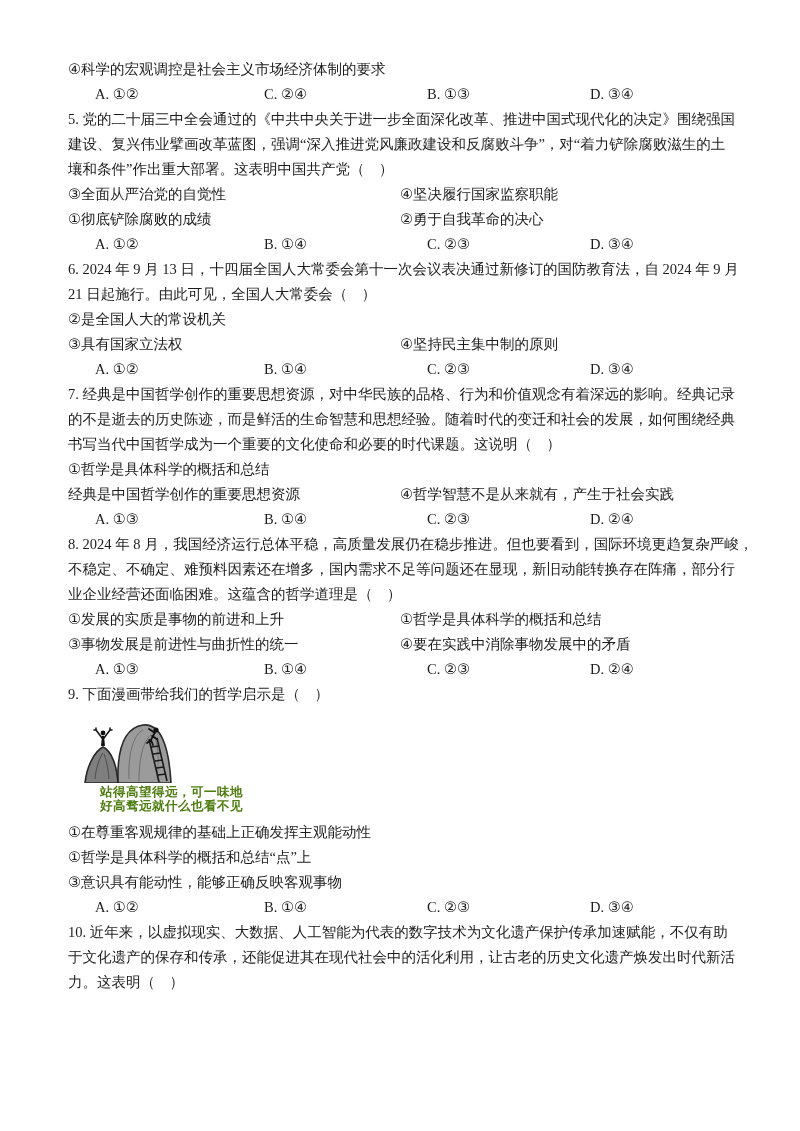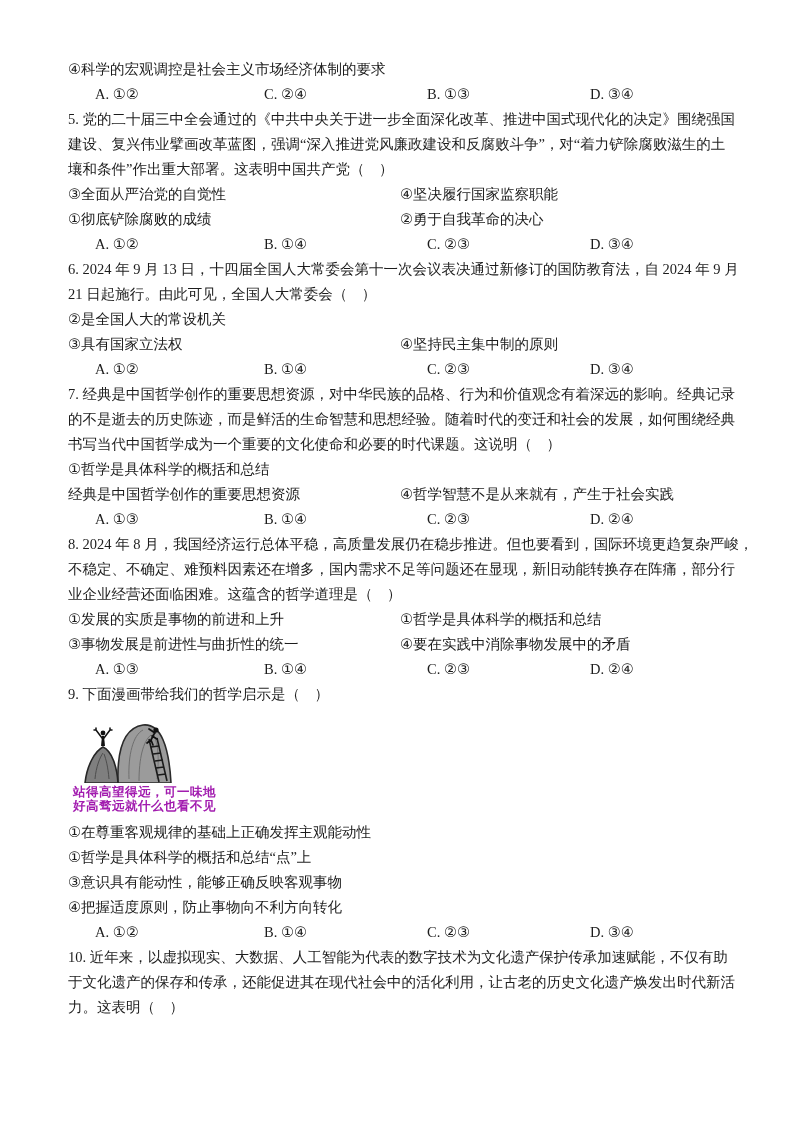--- a/index.html
+++ b/index.html
@@ -20,21 +20,21 @@
   }
   .opts2{display:grid;grid-template-columns:332px 1fr;}
   .choices{display:grid;grid-template-columns:169px 163px 163px 1fr;padding-left:3px;box-sizing:border-box;margin-left:24px;}
   .choices span,.opts2 span{white-space:nowrap;}
   figure.cartoon{margin:14px 0 7px 5px;padding:0;width:170px;}
   figure.cartoon svg{display:block;}
   figcaption{margin-top:3px;}
   .cap{
     font-family:"Liberation Sans","DejaVu Sans",sans-serif;
     font-weight:bold;font-size:12.5px;line-height:13.5px;
-    letter-spacing:0.5px;color:#a21caf;white-space:nowrap;
+    letter-spacing:0.5px;color:#4d7c0f;white-space:nowrap;text-align:right;
   }
 </style>
 </head>
 <body>
 
 <div class="page">
 
   <div class="ln">④科学的宏观调控是社会主义市场经济体制的要求</div>
   <div class="ln choices">
     <span>A. ①②</span>
@@ -140,21 +140,20 @@
     </svg>
     <figcaption>
       <div class="cap">站得高望得远，可一味地</div>
       <div class="cap">好高骛远就什么也看不见</div>
     </figcaption>
   </figure>
 
   <div class="ln">①在尊重客观规律的基础上正确发挥主观能动性</div>
   <div class="ln">①哲学是具体科学的概括和总结“点”上</div>
   <div class="ln">③意识具有能动性，能够正确反映客观事物</div>
-  <div class="ln">④把握适度原则，防止事物向不利方向转化</div>
   <div class="ln choices">
     <span>A. ①②</span>
     <span>B. ①④</span>
     <span>C. ②③</span>
     <span>D. ③④</span>
   </div>
 
   <div class="ln fill">10. 近年来，以虚拟现实、大数据、人工智能为代表的数字技术为文化遗产保护传承加速赋能，不仅有助</div>
   <div class="ln fill">于文化遗产的保存和传承，还能促进其在现代社会中的活化利用，让古老的历史文化遗产焕发出时代新活</div>
   <div class="ln">力。这表明（　）</div>

